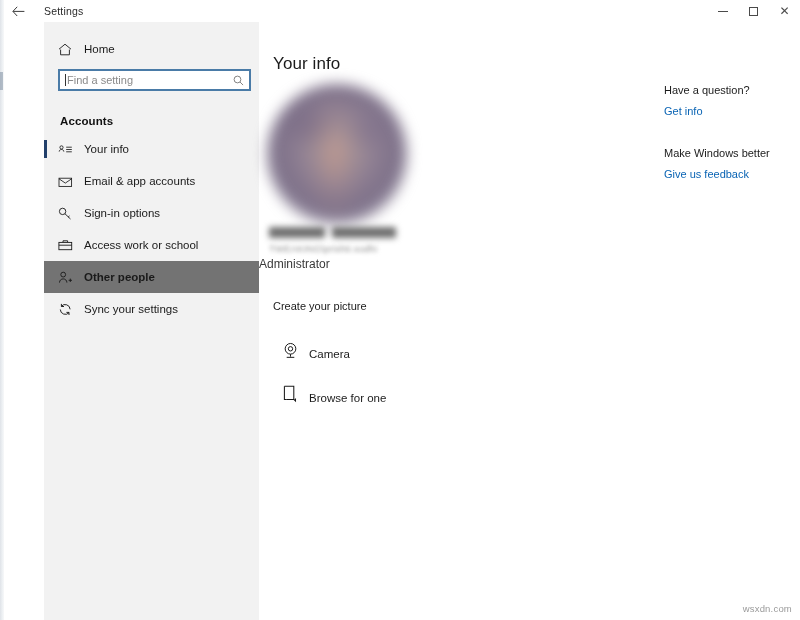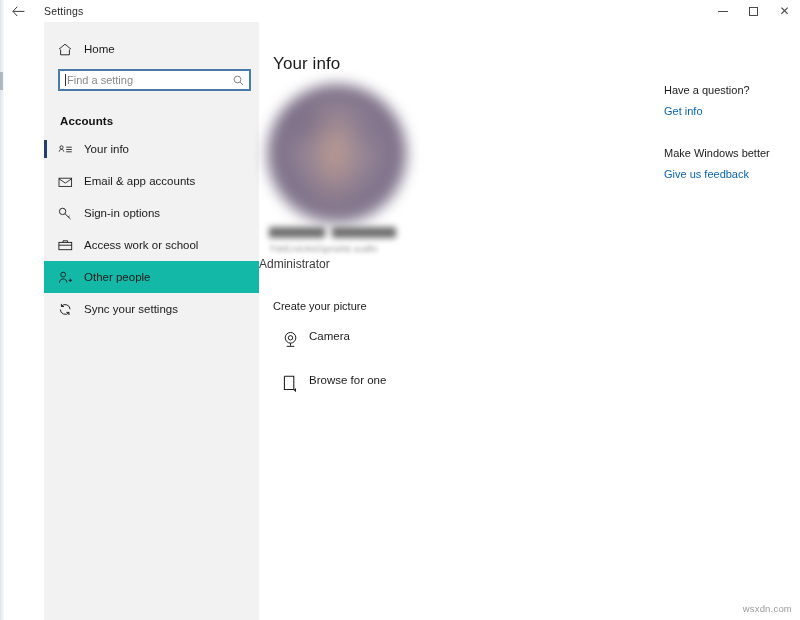--- a/index.html
+++ b/index.html
@@ -193,21 +193,22 @@
   .nav-item.selected::before {
     content: "";
     position: absolute;
     left: 0;
     top: 7px;
     bottom: 7px;
     width: 3px;
     background: #22406b;
   }
   .nav-item.hovered {
-    background: #14b8a6;
+    background: #737373;
+    font-weight: bold;
   }
   .nav-icon {
     width: 26px;
     min-width: 26px;
     display: flex;
     align-items: center;
     justify-content: flex-start;
     color: #1a1a1a;
   }
   .nav-icon svg { display: block; }
@@ -297,21 +298,21 @@
     left: 14px;
     top: 278px;
     font-size: 11px;
     color: #1b1b1b;
   }
 
   .pic-action {
     position: absolute;
     left: 16px;
     display: flex;
-    align-items: flex-start;
+    align-items: flex-end;
     height: 30px;
   }
   #action-camera { top: 308px; }
   #action-browse { top: 352px; }
   .pic-icon {
     width: 30px;
     min-width: 30px;
     display: flex;
     align-items: center;
     justify-content: center;

